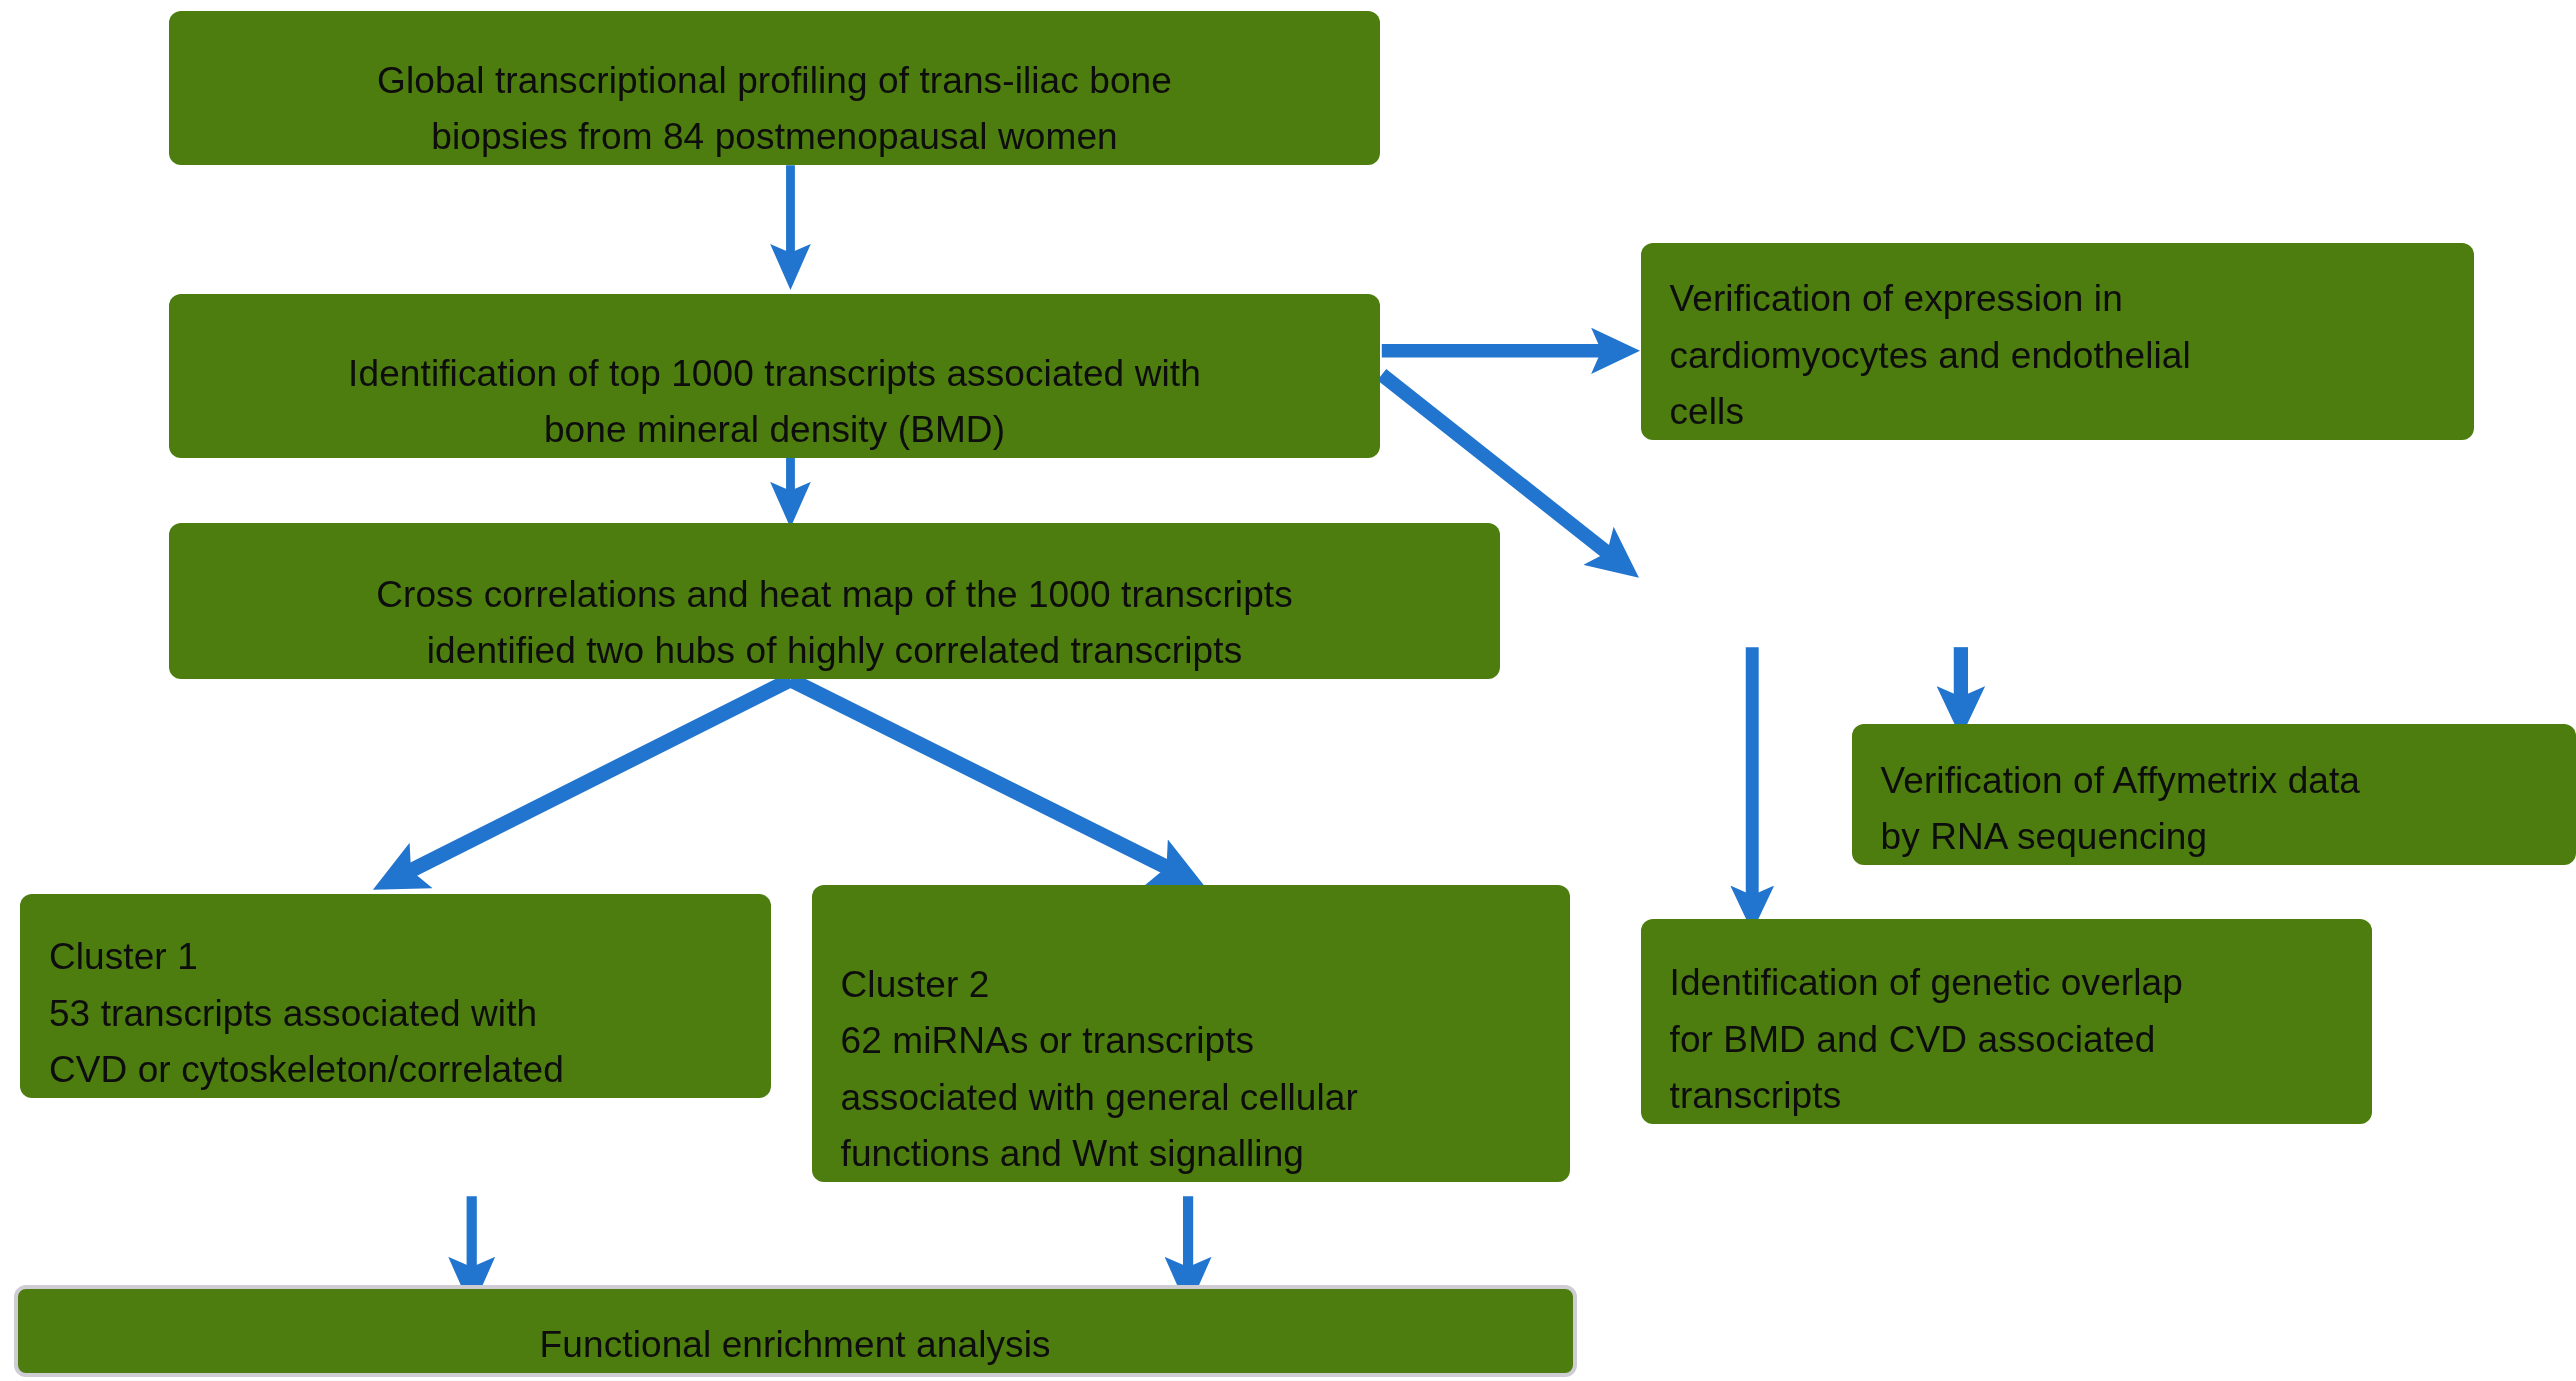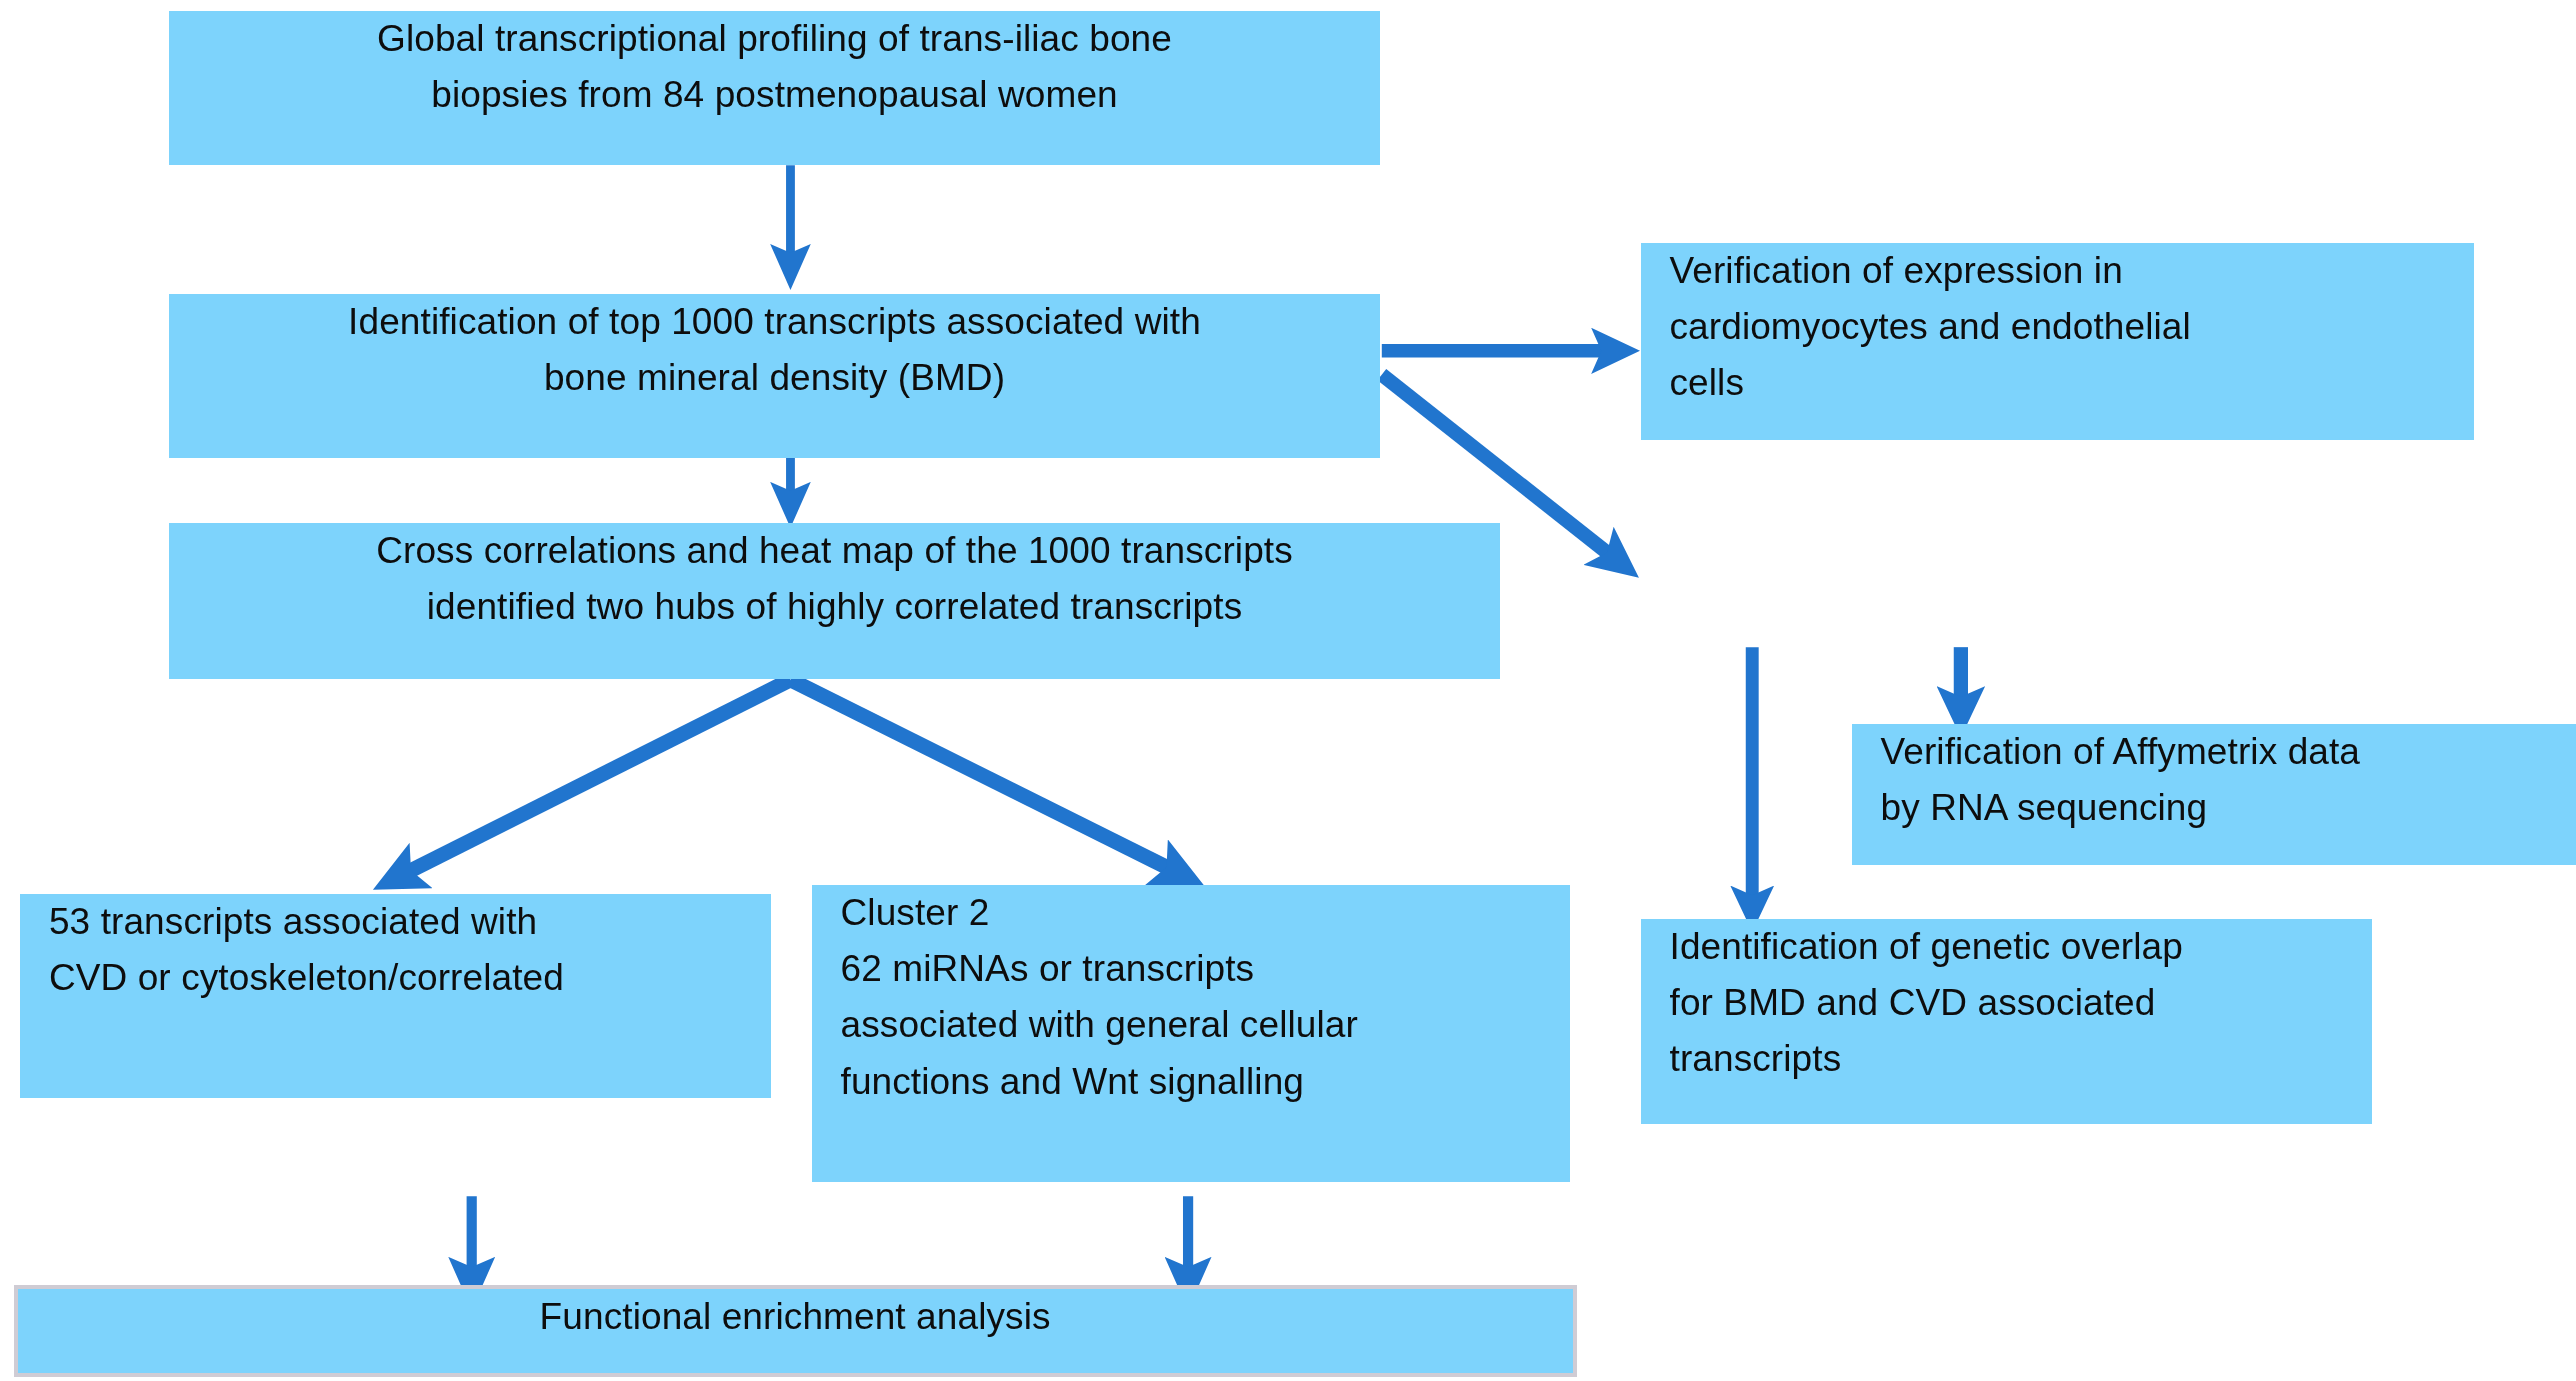--- a/index.html
+++ b/index.html
@@ -20,29 +20,30 @@
   #arrow-layer {
     position: absolute;
     left: 0;
     top: 0;
     width: 2576px;
     height: 1382px;
     pointer-events: none;
   }
   .node {
     position: absolute;
-    background: #7dd3fc;
+    background: #4d7c0f;
     box-sizing: border-box;
     display: flex;
     flex-direction: column;
-    justify-content: flex-start;
+    justify-content: flex-end;
     color: #0d0d0d;
     font-size: 37px;
     line-height: 1.52;
     letter-spacing: 0.1px;
+    border-radius: 12px;
   }
   .node.centered {
     align-items: center;
     text-align: center;
   }
   .node.left {
     align-items: flex-start;
     text-align: left;
   }
   .node.bordered {
@@ -153,20 +154,21 @@
   <div class="node left" style="left:1641px; top:919px; width:731px; height:205px;">
     <div class="pad">
       <span class="line">Identification of genetic overlap</span>
       <span class="line">for BMD and CVD associated</span>
       <span class="line">transcripts</span>
     </div>
   </div>
 
   <div class="node left" style="left:20.4px; top:894px; width:751px; height:204px;">
     <div class="pad">
+      <span class="line">Cluster 1</span>
       <span class="line">53 transcripts associated with</span>
       <span class="line">CVD or cytoskeleton/correlated</span>
     </div>
   </div>
 
   <div class="node left" style="left:812px; top:885px; width:758px; height:297px;">
     <div class="pad">
       <span class="line">Cluster 2</span>
       <span class="line">62 miRNAs or transcripts</span>
       <span class="line">associated with general cellular</span>

